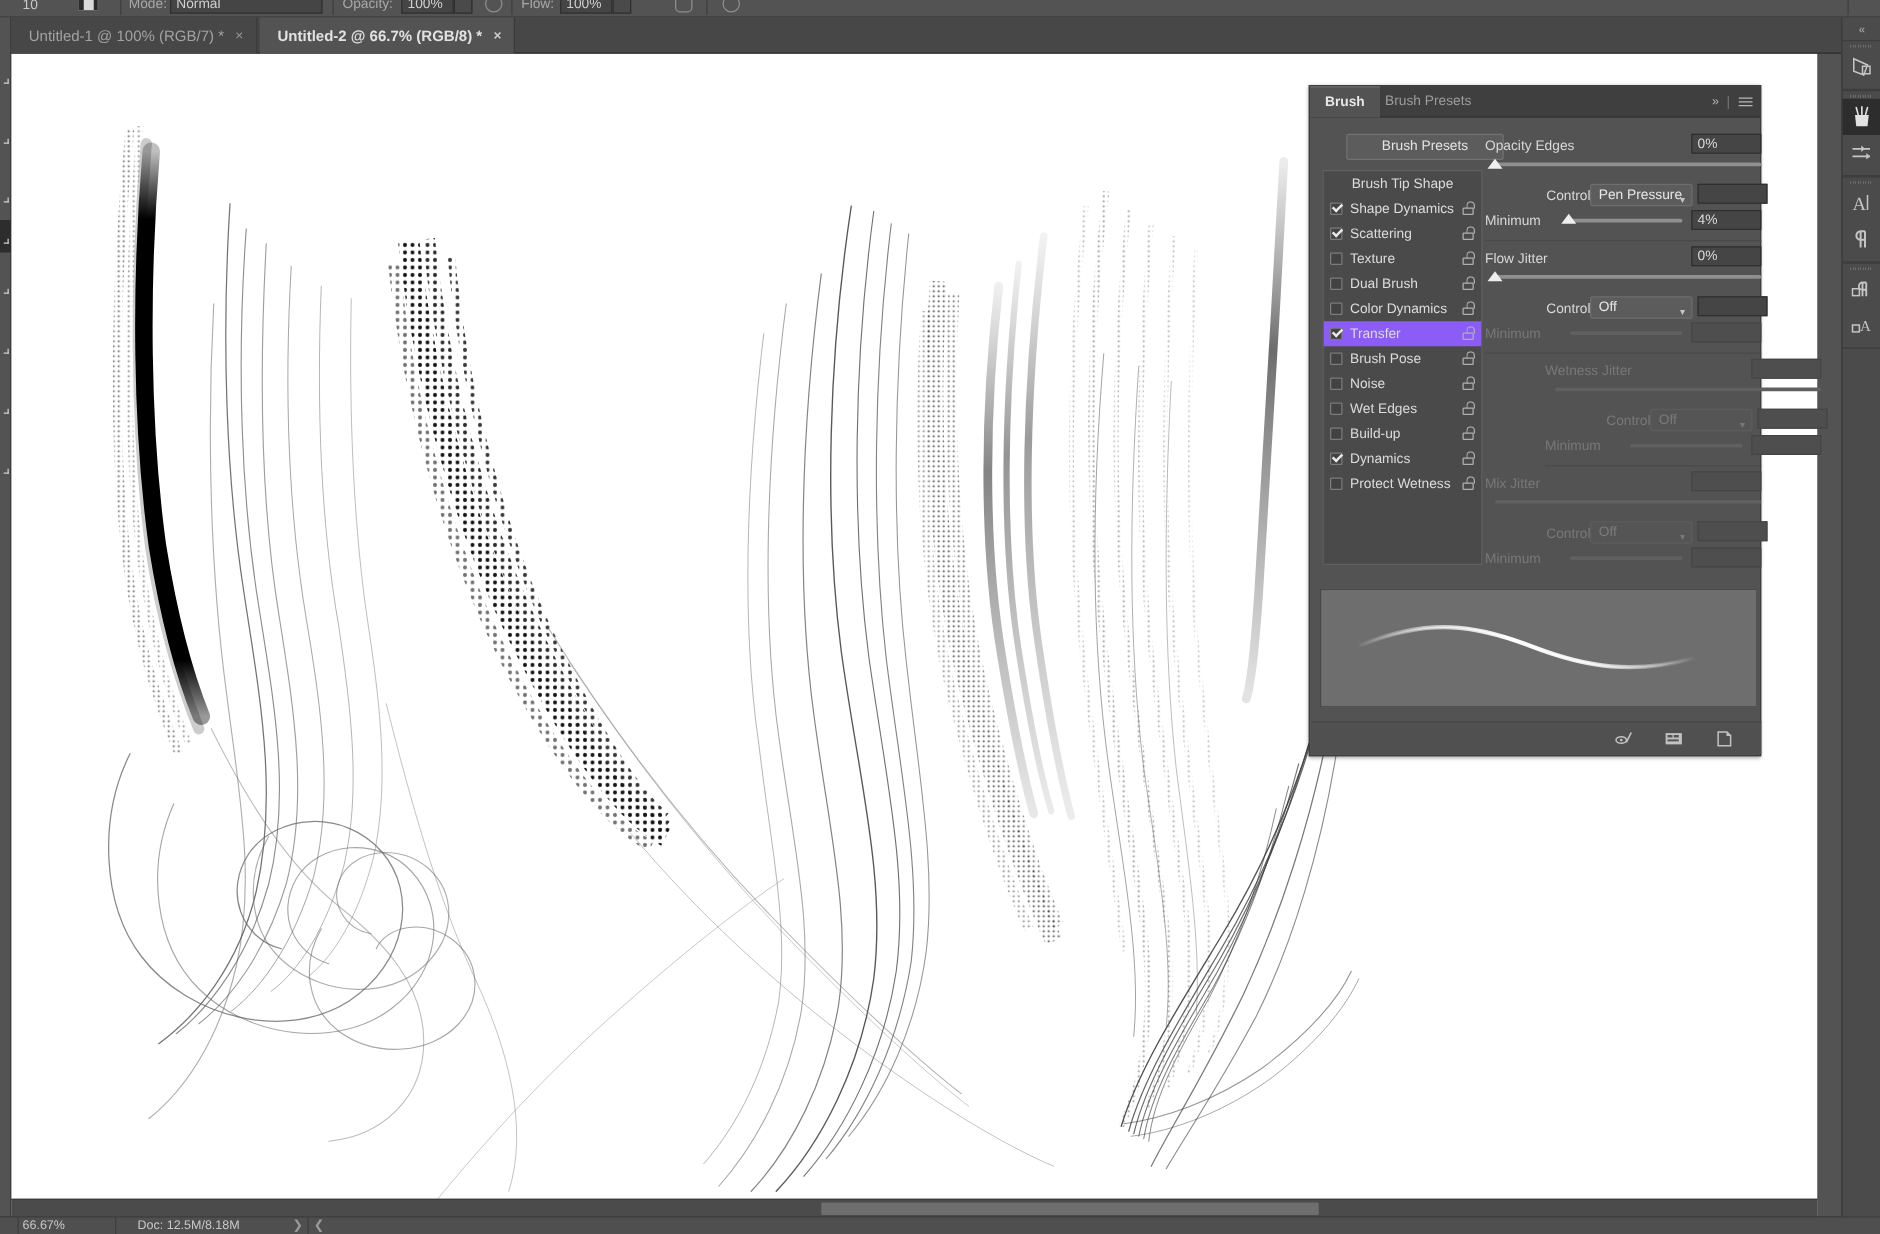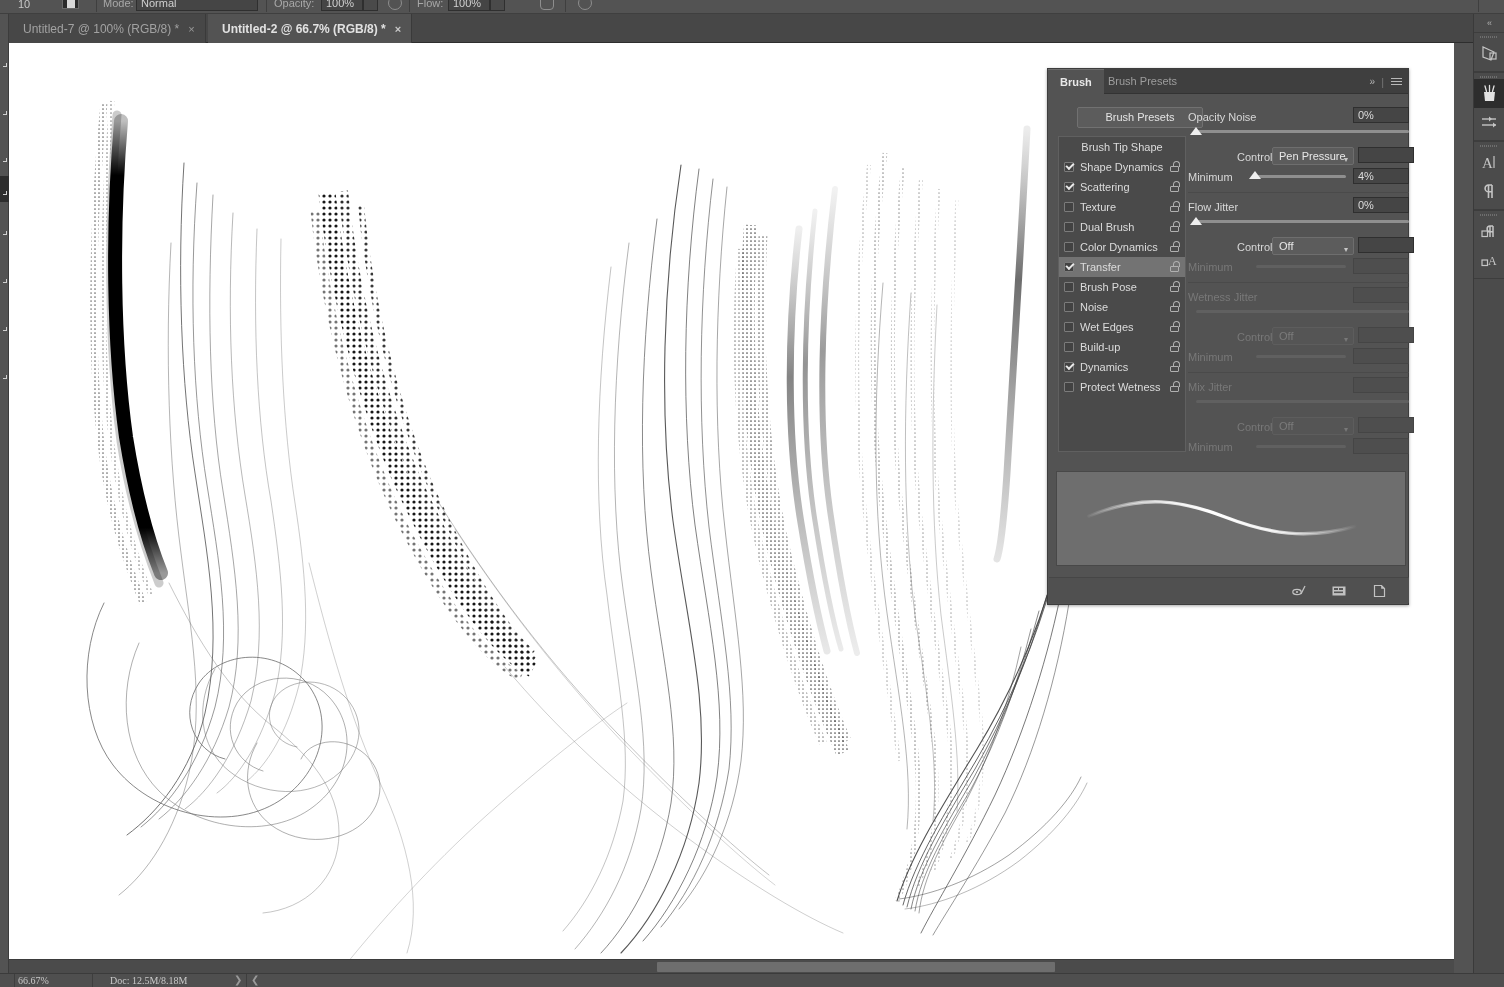--- a/index.html
+++ b/index.html
@@ -165,21 +165,20 @@
 
   
   .status-bar {
     position: absolute;
     left: 0; bottom: 0;
     width: 1504px; height: 14px;
     background: #4f4f4f;
     border-top: 1px solid #3b3b3b;
     font-size: 10px;
     color: #c9c9c9;
-    font-family: Liberation Serif, serif;
   }
   .status-zoom {
     position: absolute; left: 18px; top: 1px;
   }
   .status-sep { position: absolute; top: 0; width: 1px; height: 14px; background: #3e3e3e; }
   .status-doc { position: absolute; left: 110px; top: 1px; }
   .status-arrow-r { position: absolute; left: 234px; top: 0px; color: #9a9a9a; font-size: 10px; }
   .status-arrow-l { position: absolute; left: 251px; top: 0px; color: #9a9a9a; font-size: 10px; }
 
   
@@ -244,21 +243,21 @@
     font-size: 11px; color: #dcdcdc;
   }
   .tip-row {
     position: relative;
     height: 20px;
     display: flex; align-items: center;
     padding-left: 5px;
     font-size: 11px;
     color: #dcdcdc;
   }
-  .tip-row.selected { background: #737373; }
+  .tip-row.selected { background: #8b5cf6; }
   .tip-cb {
     width: 10px; height: 10px;
     background: #424242;
     border: 1px solid #7b7b7b;
     border-radius: 1px;
     margin-right: 6px;
     position: relative;
     flex: 0 0 auto;
   }
   .tip-cb.on::after {
@@ -427,21 +426,21 @@
       <div class="tool-dot" style="top:14px;"></div>
     </div>
     <div class="tool-dot" style="top:216px;"></div>
     <div class="tool-dot" style="top:264px;"></div>
     <div class="tool-dot" style="top:312px;"></div>
     <div class="tool-dot" style="top:360px;"></div>
   </div>
 
   <div class="tab-bar">
     <div class="tab" style="left:0px;">
-      <span>Untitled-7 @ 100% (RGB/8) *</span>
+      <span>Untitled-1 @ 100% (RGB/7) *</span>
       <span class="tab-close">×</span>
     </div>
     <div class="tab active" style="left:199px;text-align:right;">
       <span>Untitled-2 @ 66.7% (RGB/8) *</span>
       <span class="tab-close">×</span>
     </div>
   </div>
 
   <div class="canvas-wrap">
     <div class="canvas-sheet">
@@ -695,21 +694,21 @@
         <span class="tip-lock">
             <span class="shackle"></span>
             <span class="body"></span>
           </span>
       </div>
     </div>
 
     <div class="ctl-area">
 
       <div class="ctl-group" style="height:90px;">
-        <span class="ctl-label" style="left:0px; top:8px;">Opacity Noise</span>
+        <span class="ctl-label" style="left:0px; top:8px;">Opacity Edges</span>
         <div class="ctl-val" style="left:165px; top:4px;">0%</div>
         <div class="slider" style="left:8px; top:27px; width:213px;"></div>
         <div class="thumb-tri" style="left:2px; top:24px;"></div>
         <span class="ctl-label" style="left:49px; top:48px;">Control:</span>
         <div class="combo" style="left:84px; top:44px; width:82px;">
           <span>Pen Pressure</span>
           <span class="cv">▾</span>
         </div>
         <div class="ctl-val" style="left:170px; top:44px;"></div>
         <span class="ctl-label" style="left:0px; top:68px;">Minimum</span>
@@ -727,21 +726,21 @@
         <div class="combo" style="left:84px; top:44px; width:82px;">
           <span>Off</span>
           <span class="cv">▾</span>
         </div>
         <div class="ctl-val" style="left:170px; top:44px;"></div>
         <span class="ctl-label dim" style="left:0px; top:68px;">Minimum</span>
         <div class="slider dim" style="left:68px; top:72px; width:90px;"></div>
         <div class="ctl-val dim" style="left:165px; top:65px;"></div>
       </div>
 
-      <div class="ctl-group" style="height:90px;">
+      <div class="ctl-group" style="height:90px;margin-left:48px;">
         <span class="ctl-label dim" style="left:0px; top:8px;">Wetness Jitter</span>
         <div class="ctl-val dim" style="left:165px; top:4px;"></div>
         <div class="slider dim" style="left:8px; top:27px; width:213px;"></div>
         <span class="ctl-label dim" style="left:49px; top:48px;">Control:</span>
         <div class="combo dim" style="left:84px; top:44px; width:82px;">
           <span>Off</span>
           <span class="cv">▾</span>
         </div>
         <div class="ctl-val dim" style="left:170px; top:44px;"></div>
         <span class="ctl-label dim" style="left:0px; top:68px;">Minimum</span>

